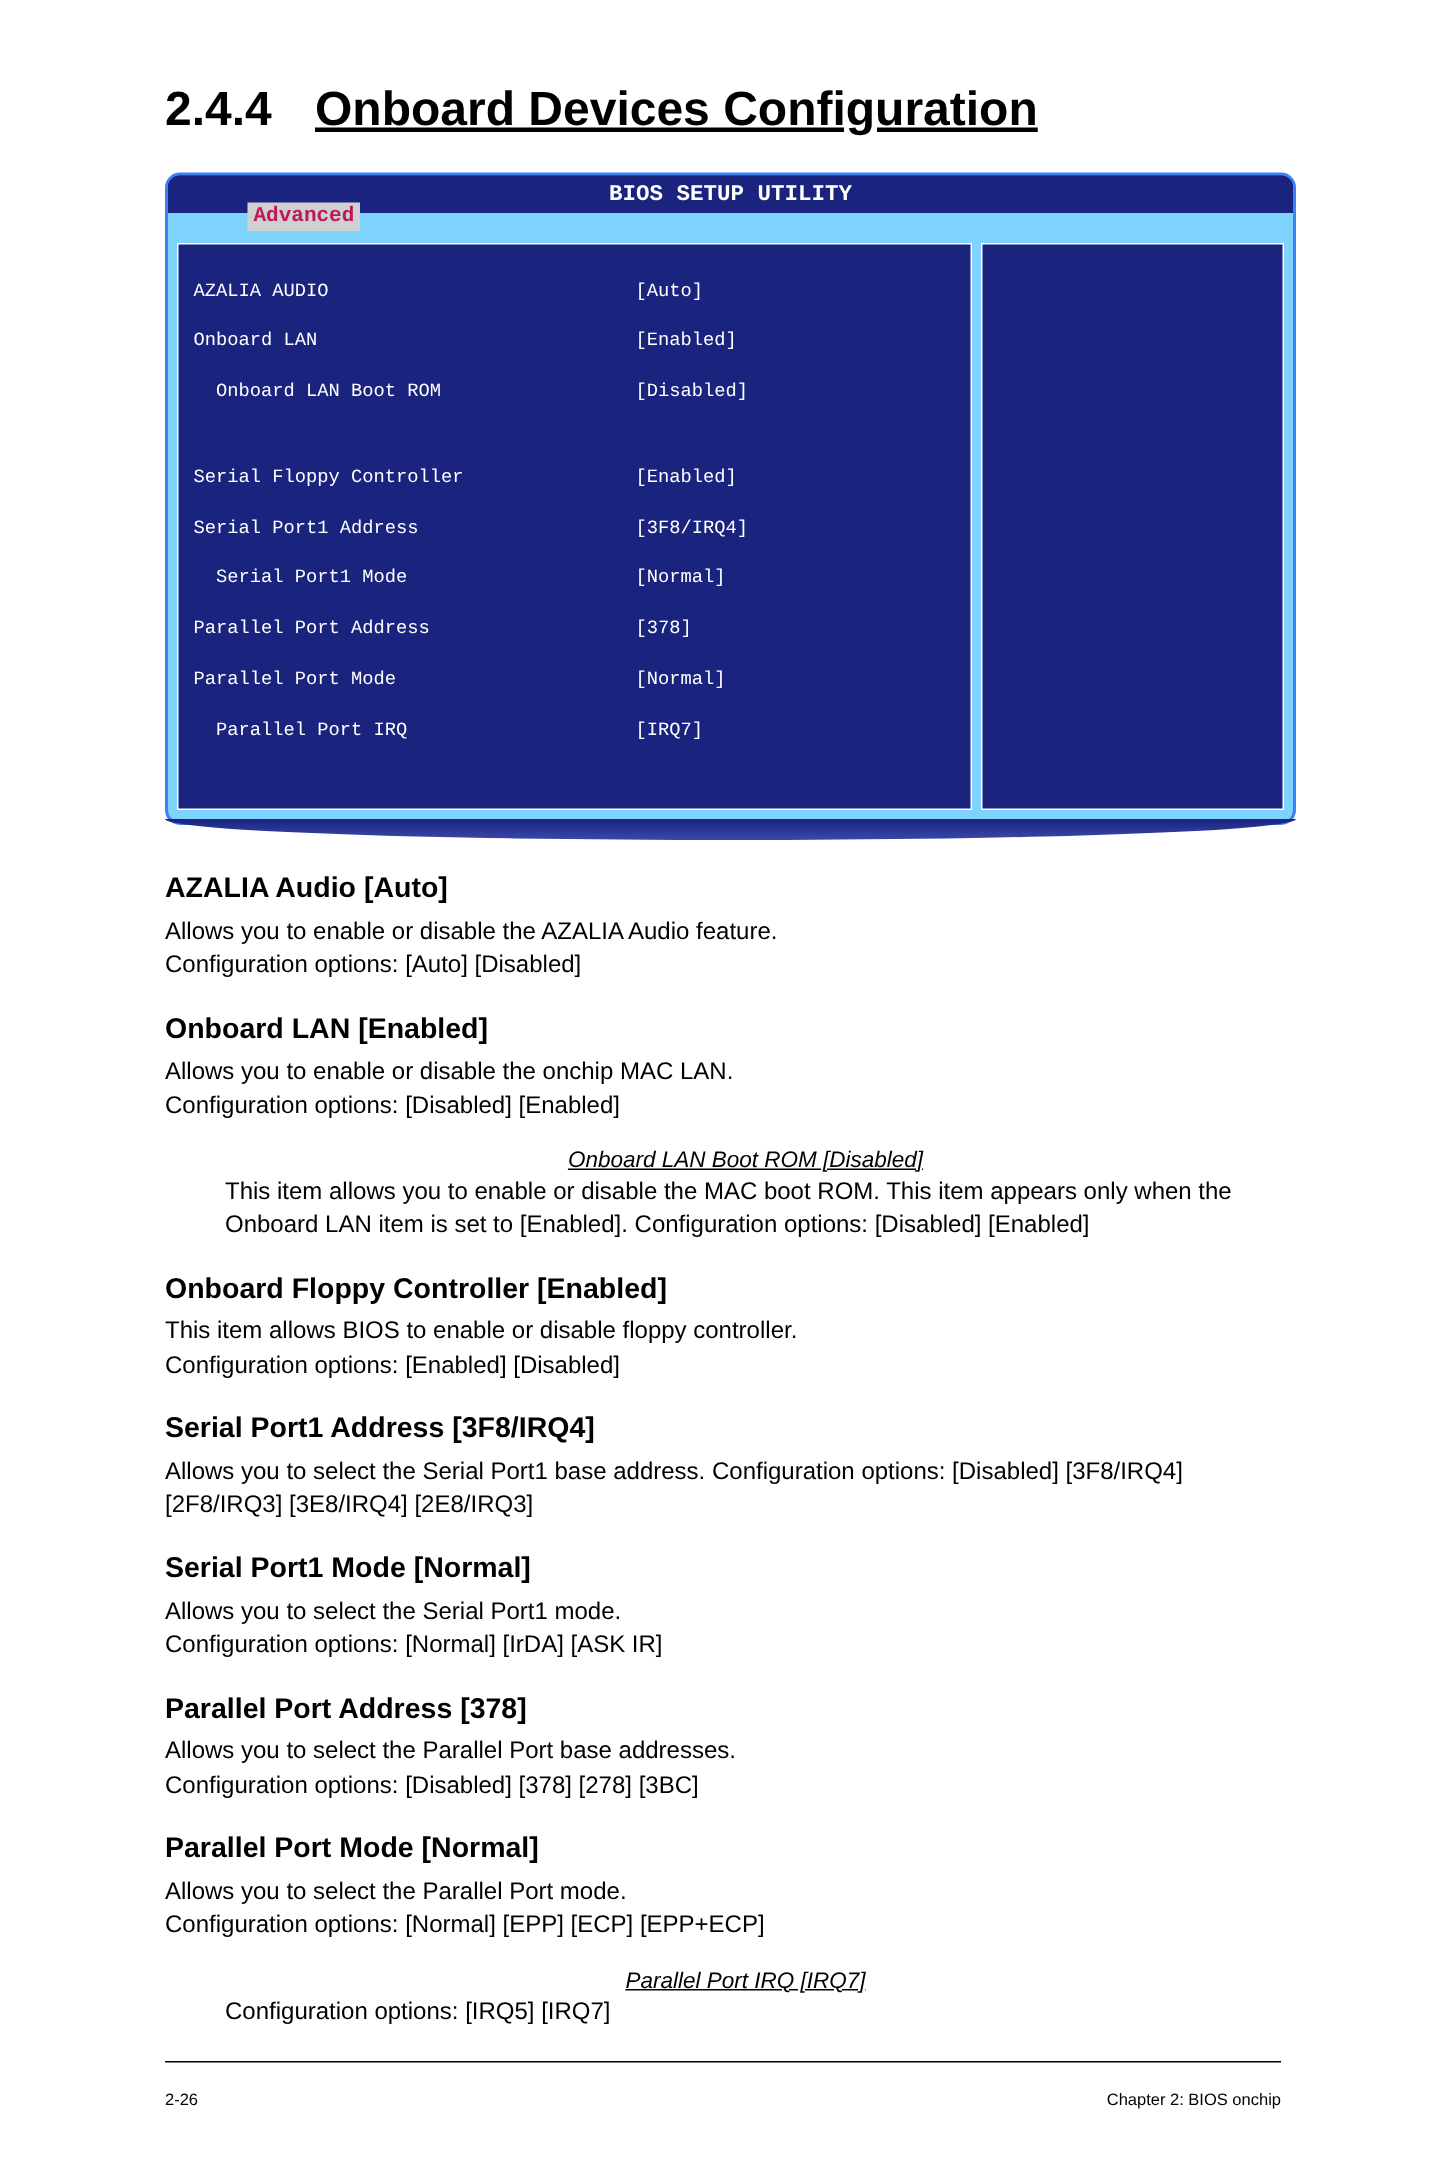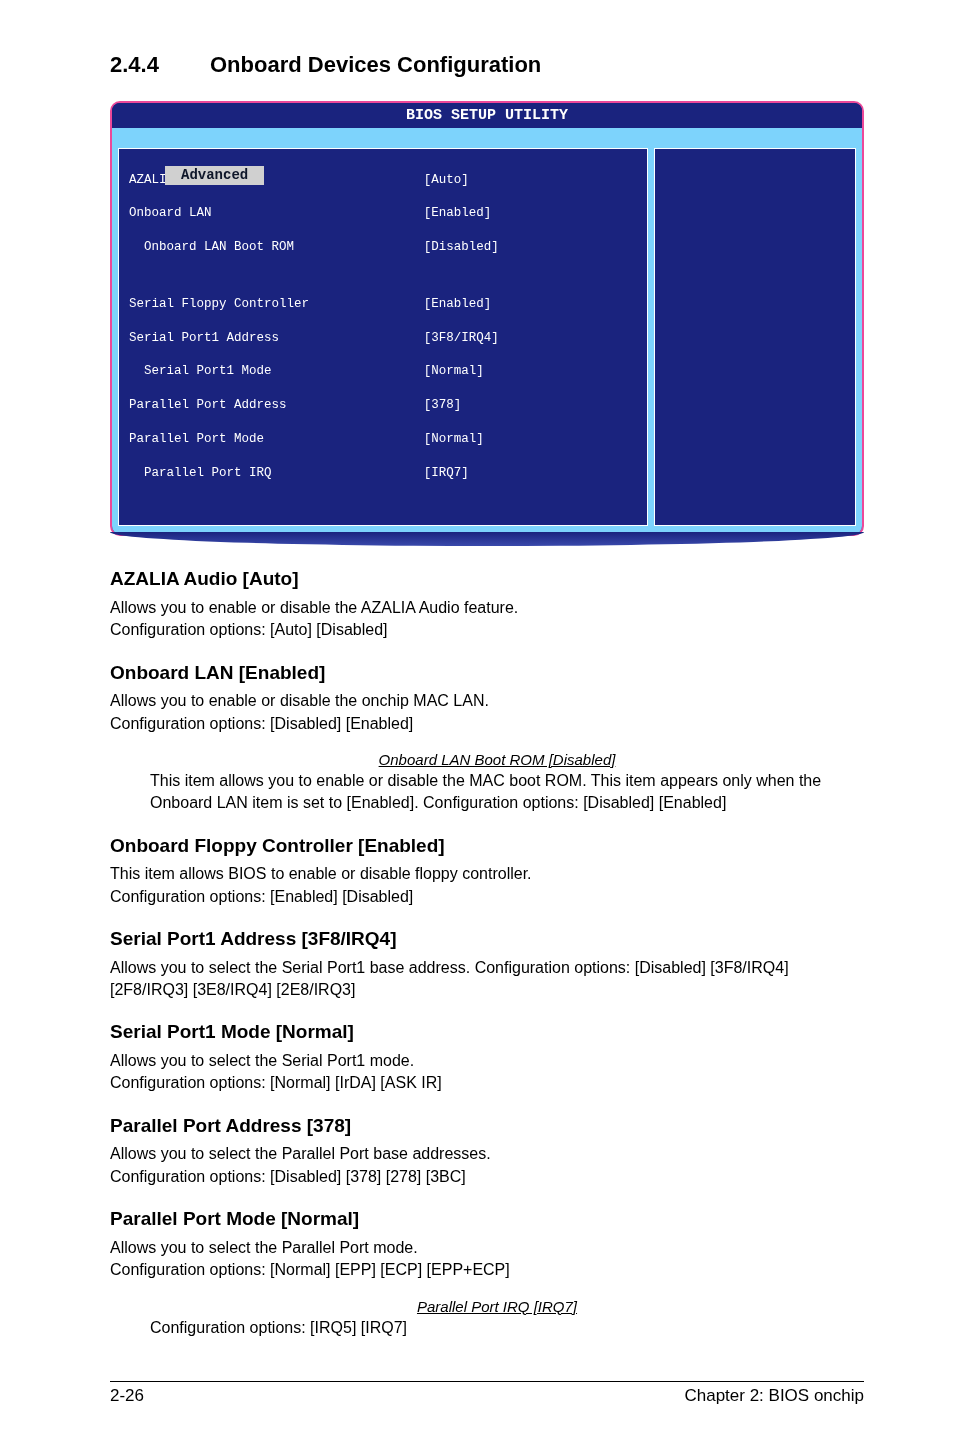--- a/index.html
+++ b/index.html
@@ -12,63 +12,63 @@
     line-height: 1.4;
   }
   .page {
     width: 954px;
     min-height: 1438px;
     box-sizing: border-box;
     padding: 50px 90px 30px 110px;
     position: relative;
   }
   h1.section-num {
-    font-size: 22px;
+    font-size: 32px;
     font-weight: bold;
     margin: 0 0 20px 0;
+    text-decoration: underline;
   }
   h1.section-num .num {
     display: inline-block;
     width: 100px;
   }
   
   .bios-wrapper {
     position: relative;
     margin: 0 0 20px 0;
     border-radius: 8px;
     overflow: visible;
   }
   .bios-box {
-    border: 2px solid #ec4899;
+    border: 2px solid #3b82f6;
     border-radius: 10px;
     overflow: hidden;
     background: #1a237e;
   }
   .bios-titlebar {
     background: #1a237e;
     color: #fff;
     text-align: center;
     font-family: "Courier New", monospace;
     font-weight: bold;
     font-size: 15px;
     padding: 2px 0;
     position: relative;
   }
   .bios-tab {
     position: absolute;
     left: 55px;
     top: 20px;
     background: #d0d0d0;
-    color: #0f172a;
+    color: #be185d;
     font-family: "Courier New", monospace;
     font-weight: bold;
     font-size: 14px;
-    padding: 0 16px;
+    padding: 0 4px;
     z-index: 3;
-    margin-top: 45px;
   }
   .bios-body {
     display: flex;
     background: #7dd3fc;
     padding: 0 0 4px 0;
   }
   .bios-panel-left {
     flex: 1;
     margin: 20px 6px 4px 6px;
     border: 1px solid #fff;
@@ -114,24 +114,24 @@
   .subitem-title {
     font-style: italic;
     text-decoration: underline;
     font-size: 15px;
     text-align: center;
   }
   .footer {
     position: absolute;
     bottom: 30px;
     left: 110px;
-    right: 90px;
+    right: 100px;
     border-top: 1px solid #000;
-    padding-top: 2px;
-    font-size: 17px;
+    padding-top: 18px;
+    font-size: 11px;
     display: flex;
     justify-content: space-between;
   }
 </style>
 </head>
 <body>
 
 <div class="page">
 
   <h1 class="section-num">

